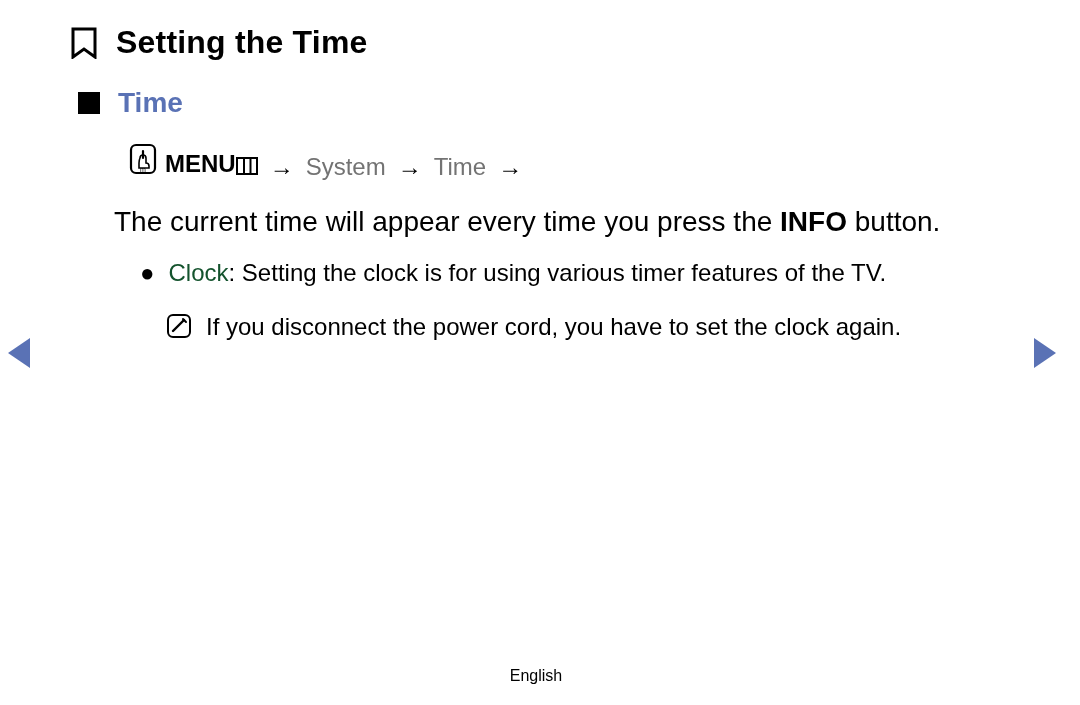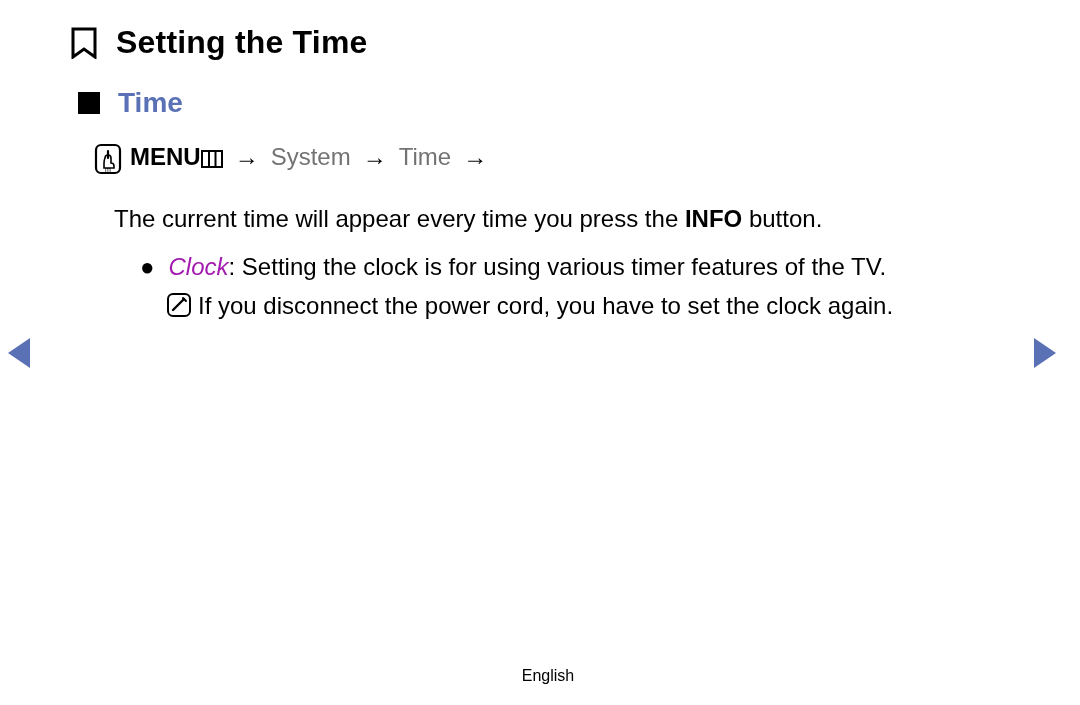--- a/index.html
+++ b/index.html
@@ -4,40 +4,40 @@
 <style>
   * { box-sizing: border-box; margin: 0; padding: 0; }
   html, body { width: 1080px; height: 705px; font-family: Arial, Helvetica, sans-serif; background: #fff; color: #000; }
   .page { position: relative; width: 1064px; height: 705px; padding: 20px 70px 0 70px; }
   .title-row { display: flex; align-items: center; gap: 18px; margin-top: 4px; }
   .bookmark-icon { width: 28px; height: 32px; }
   .title { font-size: 32px; font-weight: bold; letter-spacing: 0.2px; }
   .section-row { display: flex; align-items: center; gap: 18px; margin-top: 26px; margin-left: 8px; }
   .solid-square { width: 22px; height: 22px; background: #000; }
   .section-title { font-size: 28px; font-weight: bold; color: #5a72b5; }
-  .path-row { display: flex; align-items: flex-start; gap: 8px; margin-top: 24px; margin-left: 24px; font-size: 24px; }
+  .path-row { display: flex; align-items: flex-end; gap: 8px; margin-top: 24px; margin-left: 59px; font-size: 24px; }
   .touch-icon { display: inline-block; }
   .menu-word { font-weight: bold; }
   .menu-box { display: inline-block; vertical-align: -3px; }
   .arrow { padding: 0 4px; }
   .path-link { color: #737373; font-weight: 500; }
   .enter-word { font-weight: bold; }
   .enter-box { display: inline-block; vertical-align: -3px; }
-  .desc { font-size: 24px; margin-top: 22px; margin-left: 44px; line-height: 1.35; }
+  .desc { font-size: 28px; margin-top: 22px; margin-left: 44px; line-height: 1.35; }
   .desc .bold { font-weight: bold; }
   .bullet-row { display: flex; align-items: flex-start; gap: 14px; margin-top: 16px; margin-left: 70px; font-size: 24px; line-height: 1.35; }
   .bullet-dot { font-size: 24px; line-height: 1.35; }
-  .clock-label { color: #a21caf; font-style: italic; }
-  .note-row { display: flex; align-items: flex-start; gap: 6px; margin-top: 6px; margin-left: 96px; font-size: 24px; line-height: 1.35; }
+  .clock-label { color: #14532d; }
+  .note-row { display: flex; align-items: flex-start; gap: 14px; margin-top: 22px; margin-left: 96px; font-size: 24px; line-height: 1.35; }
   .note-icon { display: inline-block; margin-top: 2px; }
   .nav-left { position: absolute; left: 8px; top: 50%; transform: translateY(-50%); cursor: pointer; }
   .nav-right { position: absolute; right: 8px; top: 50%; transform: translateY(-50%); cursor: pointer; }
   .triangle-left { width: 0; height: 0; border-top: 15px solid transparent; border-bottom: 15px solid transparent; border-right: 22px solid #5a72b5; }
   .triangle-right { width: 0; height: 0; border-top: 15px solid transparent; border-bottom: 15px solid transparent; border-left: 22px solid #5a72b5; }
-  .footer { position: absolute; bottom: 20px; left: 16px; width: 100%; text-align: center; font-size: 16px; color: #000; }
+  .footer { position: absolute; bottom: 20px; left: 4px; width: 100%; text-align: center; font-size: 16px; color: #000; }
 </style>
 </head>
 <body>
 
 <div class="page">
 
   <div class="title-row">
     <svg class="bookmark-icon" viewBox="0 0 28 32">
       <path d="M3 2 H25 V30 L14 22 L3 30 Z" fill="none" stroke="#000" stroke-width="3" stroke-linejoin="miter"></path>
     </svg>

